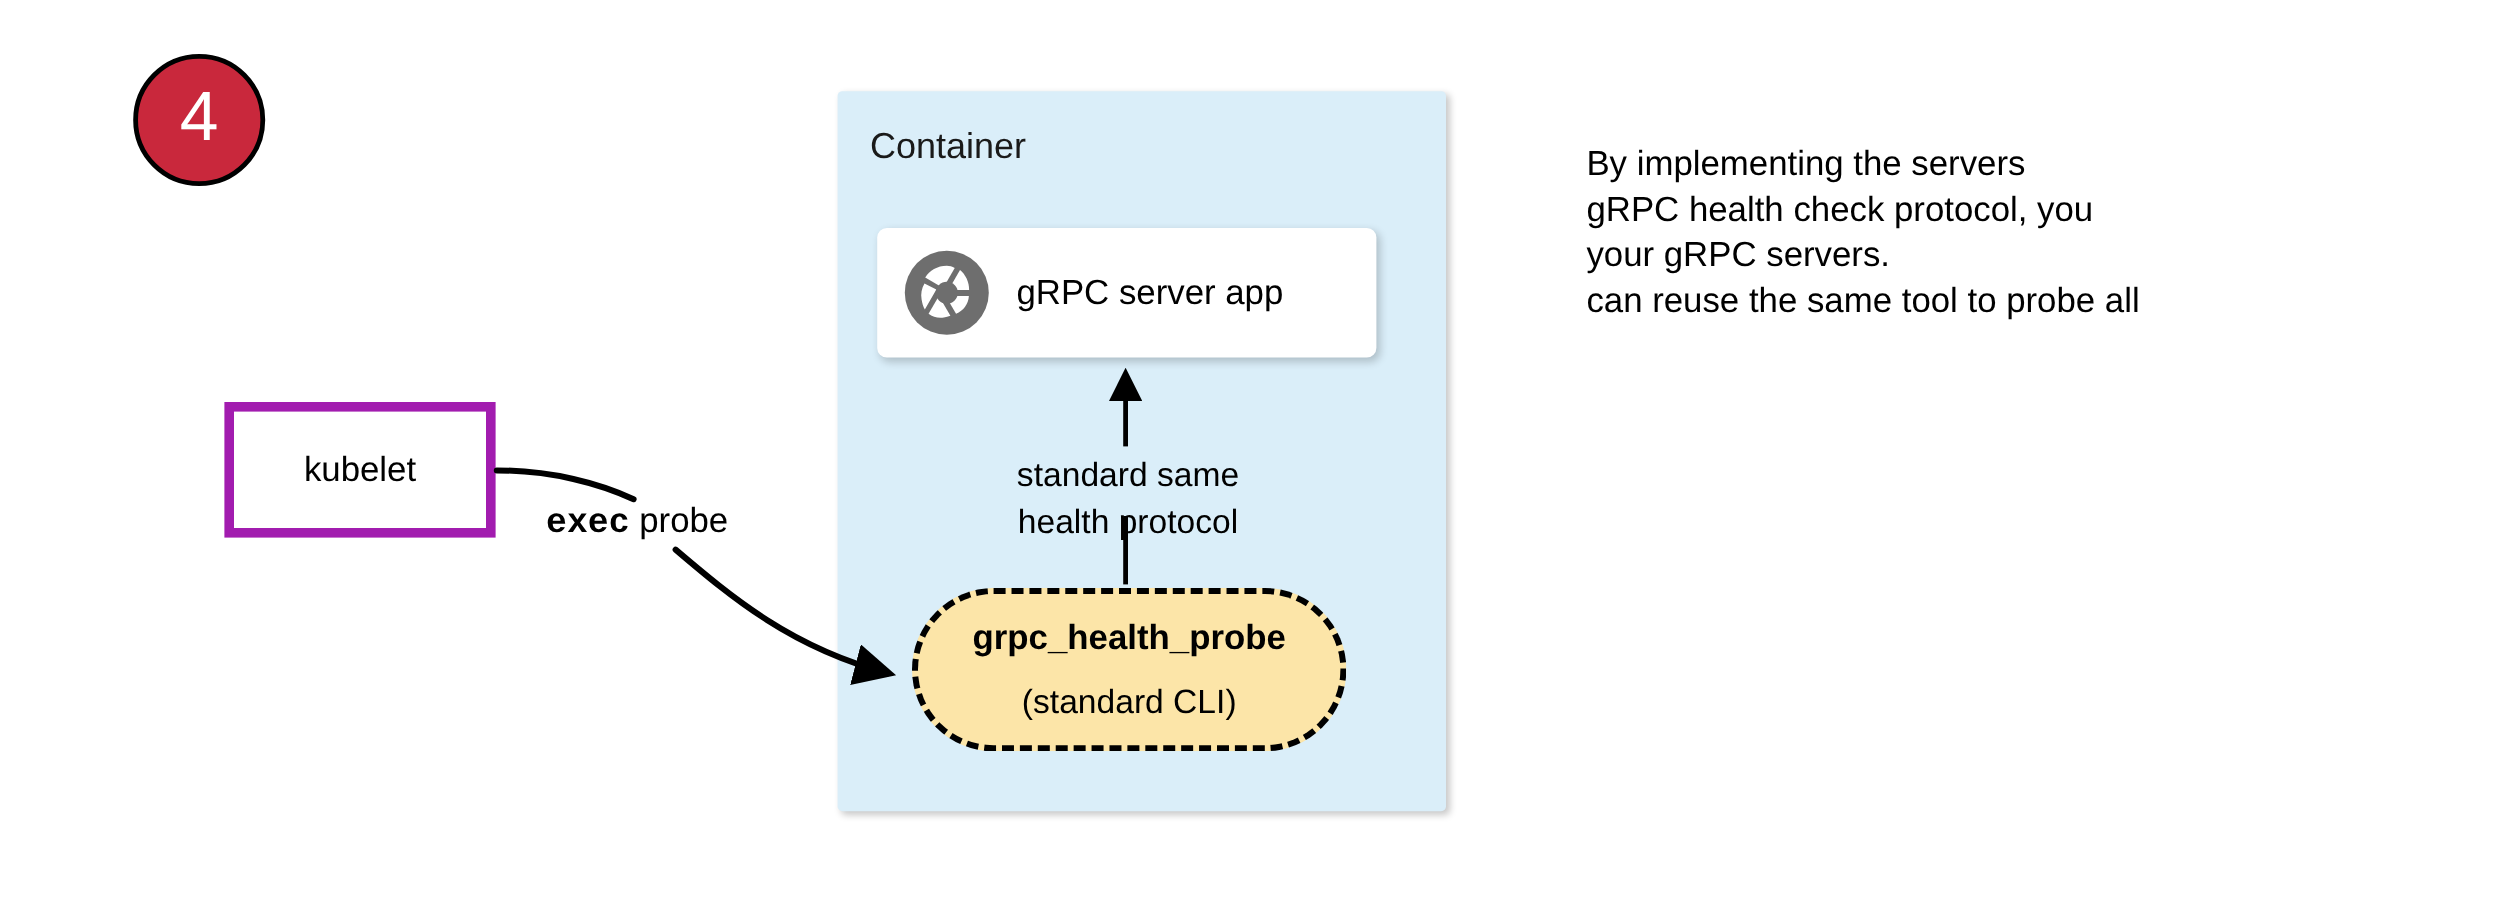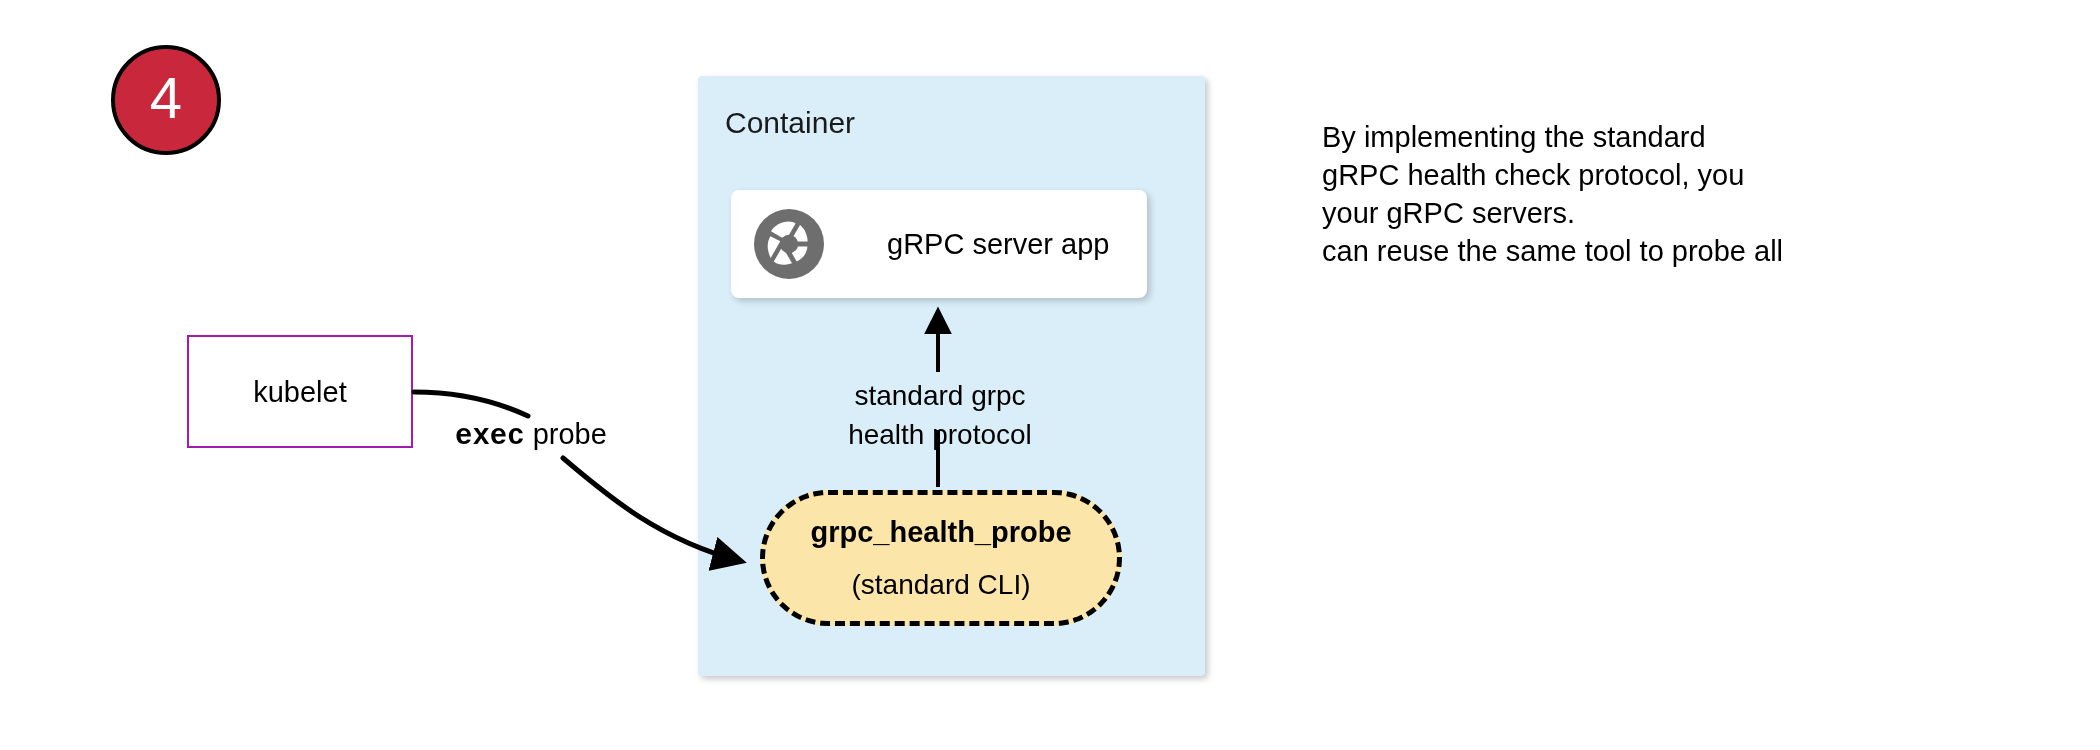--- a/index.html
+++ b/index.html
@@ -70,21 +70,20 @@
     position: absolute;
     left: 731px;
     top: 190px;
     width: 416px;
     height: 108px;
     background: #ffffff;
     border-radius: 8px;
     box-shadow: 3px 3px 7px rgba(0,0,0,0.20);
     display: flex;
     align-items: center;
-    gap: 40px;
   }
   .grpc-icon {
     margin-left: 22px;
     width: 72px;
     height: 72px;
     flex: 0 0 auto;
   }
   .server-card-label {
     margin-left: 22px;
     font-size: 29px;
@@ -94,21 +93,21 @@
   }
 
   
   .kubelet-box {
     position: absolute;
     left: 187px;
     top: 335px;
     width: 226px;
     height: 113px;
     background: #ffffff;
-    border: 2px solid #a21caf;
+    border: 8px solid #a21caf;
     box-sizing: border-box;
     display: flex;
     align-items: center;
     justify-content: center;
   }
   .kubelet-label {
     font-size: 29px;
     line-height: 32px;
     color: #000000;
     white-space: nowrap;
@@ -223,31 +222,31 @@
     <span class="server-card-label">gRPC server app</span>
   </div>
 
   <div class="kubelet-box">
     <span class="kubelet-label">kubelet</span>
   </div>
 
   <div class="exec-probe-label"><span class="bold">exec</span><span> probe</span></div>
 
   <div class="protocol-label">
-    <div>standard grpc</div>
+    <div>standard same</div>
     <div>health protocol</div>
   </div>
 
   <div class="probe-pill">
     <div class="probe-pill-title">grpc_health_probe</div>
     <div class="probe-pill-subtitle">(standard CLI)</div>
   </div>
 
   <div class="side-note">
-    <div class="side-note-line">By implementing the standard</div>
+    <div class="side-note-line">By implementing the servers</div>
     <div class="side-note-line">gRPC health check protocol, you</div>
     <div class="side-note-line">your gRPC servers.</div>
     <div class="side-note-line">can reuse the same tool to probe all</div>
   </div>
 
   <svg class="connectors" viewBox="0 0 2100 750">
     <defs>
       <marker id="arrowhead" markerWidth="7" markerHeight="7" refX="5.6" refY="3.5" orient="auto" markerUnits="strokeWidth">
         <path d="M0,0 L7,3.5 L0,7 Z" fill="#000000"></path>
       </marker>

